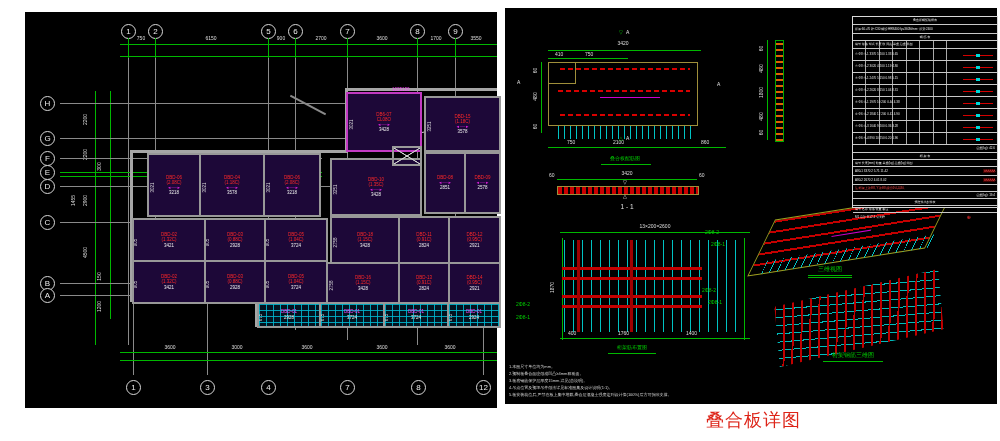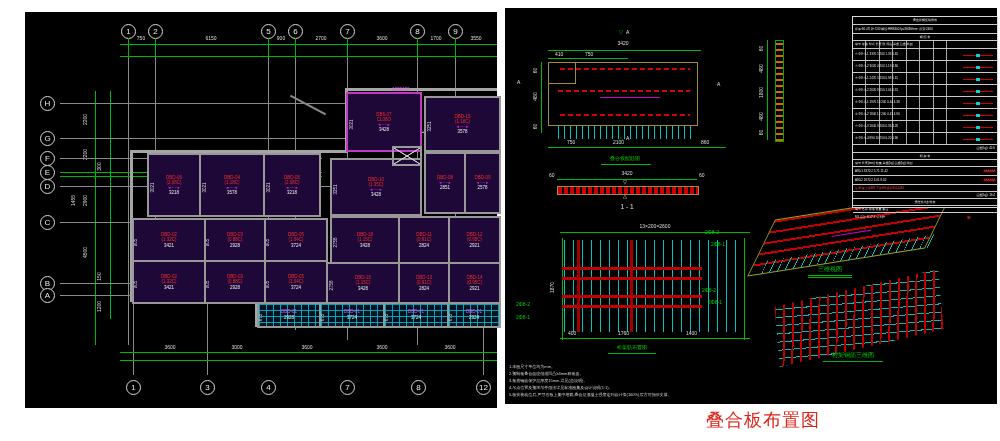--- a/index.html
+++ b/index.html
@@ -475,14 +475,14 @@
         </div>
     </div>
 
     <span class="note" style="left:4px;top:356px;">1.本图尺寸单位均为mm。</span>
     <span class="note" style="left:4px;top:363px;">2.预制板叠合面应做成凹凸≥4mm粗糙面。</span>
     <span class="note" style="left:4px;top:370px;">3.板底钢筋保护层厚度15mm,详见(总说明)。</span>
     <span class="note" style="left:4px;top:377px;">4.吊点位置及预埋吊件做法详见标准图集及设计说明(1:1)。</span>
     <span class="note" style="left:4px;top:384px;">5.板安装就位后,严禁在板上集中堆载,叠合层混凝土强度达到设计值(100%)后方可拆除支撑。</span>
   </div>
 
-  <div class="cap" style="left:706px;top:408px;font-size:18px;">叠合板布置图</div>
+  <div class="cap" style="left:706px;top:408px;font-size:18px;">叠合板详图</div>
 </div>
 
 </body></html>

